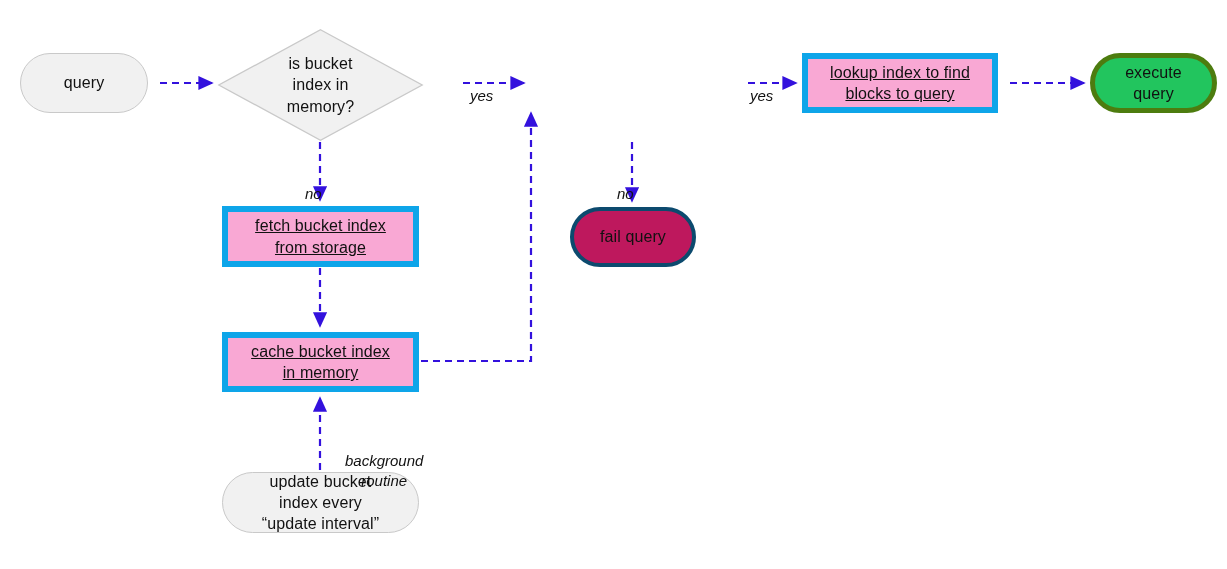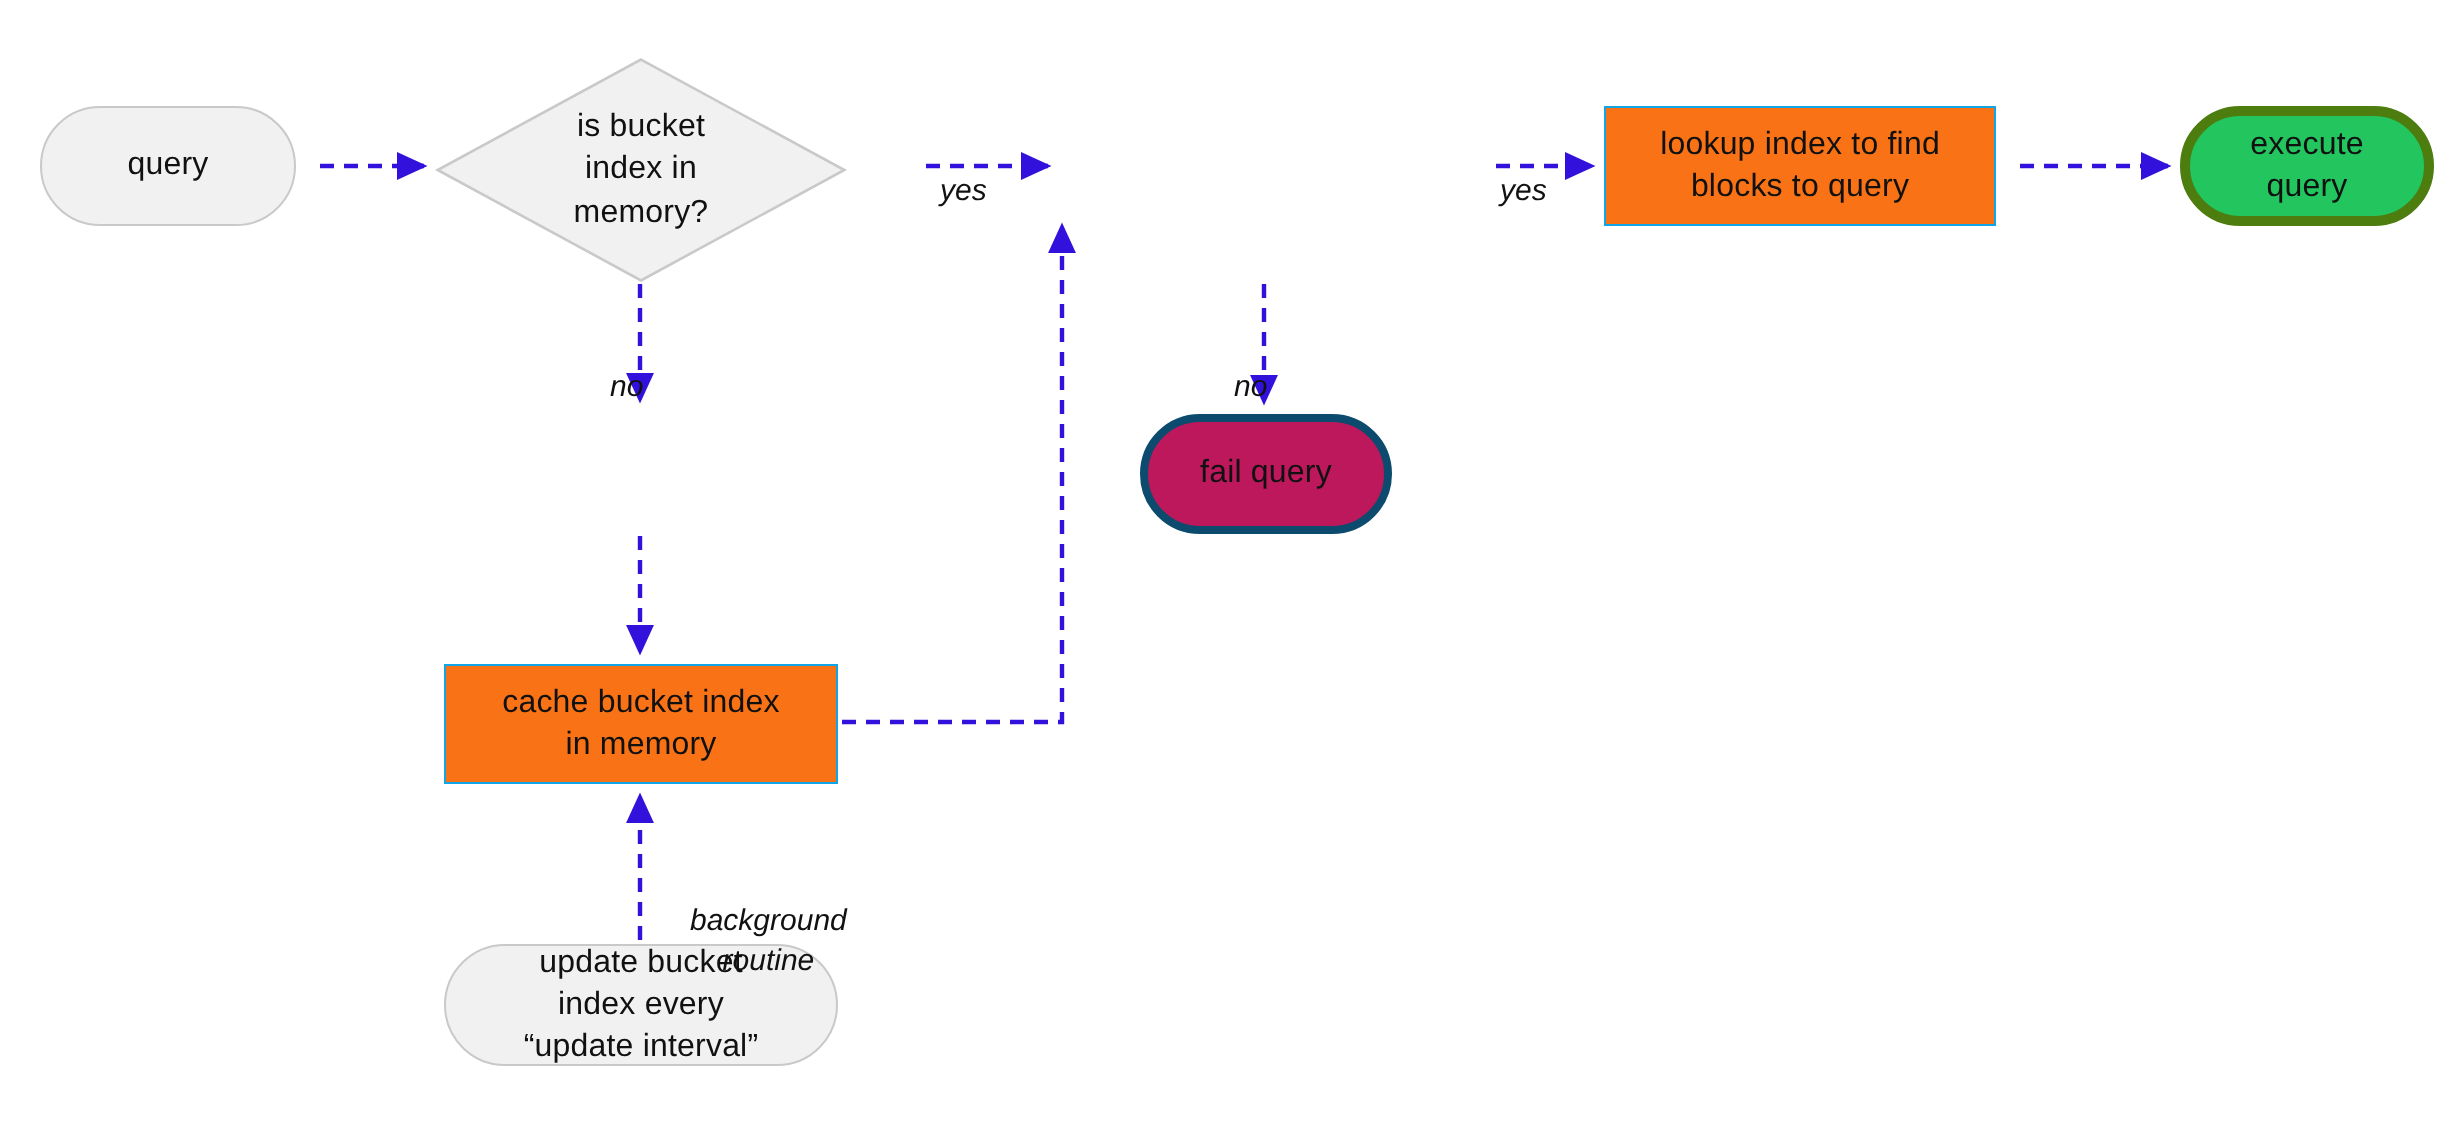--- a/index.html
+++ b/index.html
@@ -25,22 +25,23 @@
     align-items: center;
     justify-content: center;
     text-align: center;
     font-size: 16px;
     line-height: 1.32;
     color: #111111;
     white-space: pre-line;
     letter-spacing: 0.1px;
   }
   .rect {
-    background: #f97316;
-    border: 1px solid #0ea5e9;
+    background: #f9a8d4;
+    border: 6px solid #0ea5e9;
+    text-decoration: underline;
   }
   .stadium {
     background: #f1f1f1;
     border: 1px solid #c9c9c9;
     border-radius: 999px;
   }
   .stadium-green {
     background: #22c55e;
     border: 5px solid #4d7c0f;
     border-radius: 999px;
@@ -135,20 +136,24 @@
   <div class="node rect" style="left:802px; top:53px; width:196px; height:60px;">
     <span>lookup index to find
 blocks to query</span>
   </div>
 
   <div class="node stadium-green" style="left:1090px; top:53px; width:127px; height:60px;">
     <span>execute
 query</span>
   </div>
 
+  <div class="node rect" style="left:222px; top:206px; width:197px; height:61px;">
+    <span>fetch bucket index
+from storage</span>
+  </div>
 
   <div class="node rect" style="left:222px; top:332px; width:197px; height:60px;">
     <span>cache bucket index
 in memory</span>
   </div>
 
   <div class="node stadium-red" style="left:570px; top:207px; width:126px; height:60px;">
     <span>fail query</span>
   </div>
 

